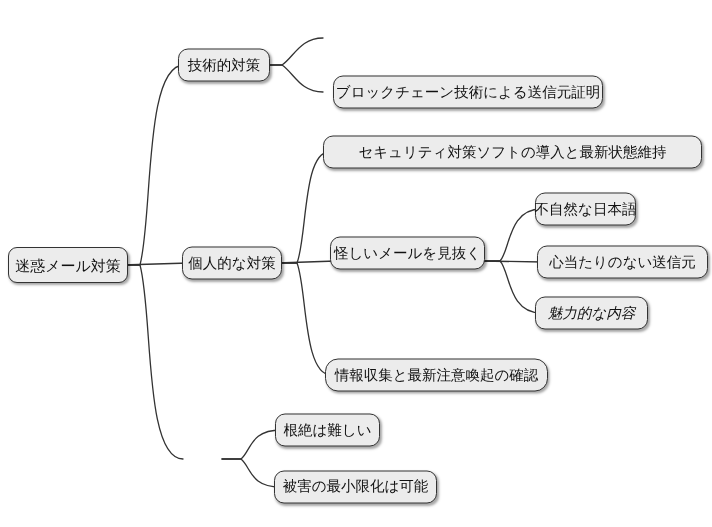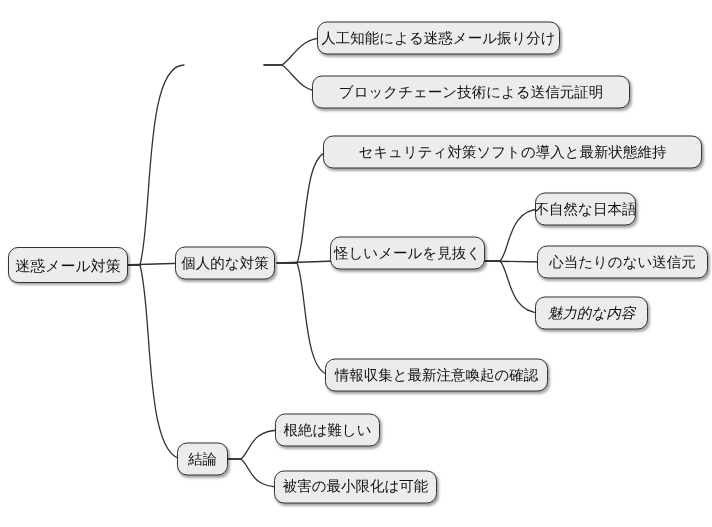--- a/index.html
+++ b/index.html
@@ -65,30 +65,29 @@
     <path d="M277 263 L297 263 C307 238 303 152 329 152"></path>
     <path d="M277 263 L336 261"></path>
     <path d="M277 263 L297 263 C307 288 303 375 331 375"></path>
     <path d="M479 261 L500 261 C510 251 508 209 541 209"></path>
     <path d="M479 261 L543 262"></path>
     <path d="M479 261 L500 261 C510 271 508 313 541 313"></path>
     <path d="M222 459 L241 459 C251 451 250 430 281 430"></path>
     <path d="M222 459 L241 459 C251 467 250 487 280 487"></path>
   </svg>
 
-  <div class="node root" style="left:8px;   top:265px; width:120px;">迷惑メール対策</div>
+  <div class="node root" style="left:8px;   top:265px; width:120px;border-radius:9px;">迷惑メール対策</div>
 
-  <div class="node" style="left:317px; top:38px;  width:243px;">人工知能による迷惑メール振り分け</div>
-  <div class="node" style="left:312px; top:92px;  width:318px;">ブロックチェーン技術による送信元証明</div>
+  <div class="node" style="left:178px; top:65px;  width:92px;">技術的対策</div>
+  <div class="node" style="left:333px; top:92px;  width:270px;">ブロックチェーン技術による送信元証明</div>
 
-  <div class="node" style="left:175px; top:263px; width:100px;">個人的な対策</div>
+  <div class="node" style="left:182px; top:263px; width:100px;">個人的な対策</div>
   <div class="node" style="left:323px; top:152px; width:379px;">セキュリティ対策ソフトの導入と最新状態維持</div>
   <div class="node" style="left:330px; top:253px; width:155px;">怪しいメールを見抜く</div>
   <div class="node" style="left:535px; top:209px; width:101px;">不自然な日本語</div>
   <div class="node" style="left:537px; top:262px; width:171px;">心当たりのない送信元</div>
   <div class="node" style="left:535px; top:313px; width:113px;font-style:italic;">魅力的な内容</div>
-  <div class="node" style="left:325px; top:375px; width:223px;">情報収集と最新注意喚起の確認</div>
+  <div class="node" style="left:325px; top:375px; width:223px;border-radius:13px;">情報収集と最新注意喚起の確認</div>
 
-  <div class="node" style="left:177px; top:459px; width:51px;">結論</div>
   <div class="node" style="left:275px; top:430px; width:105px;text-align:center;">根絶は難しい</div>
   <div class="node" style="left:274px; top:487px; width:163px;font-family:Liberation Mono, monospace;">被害の最小限化は可能</div>
 
 </div>
 
 </body></html>

